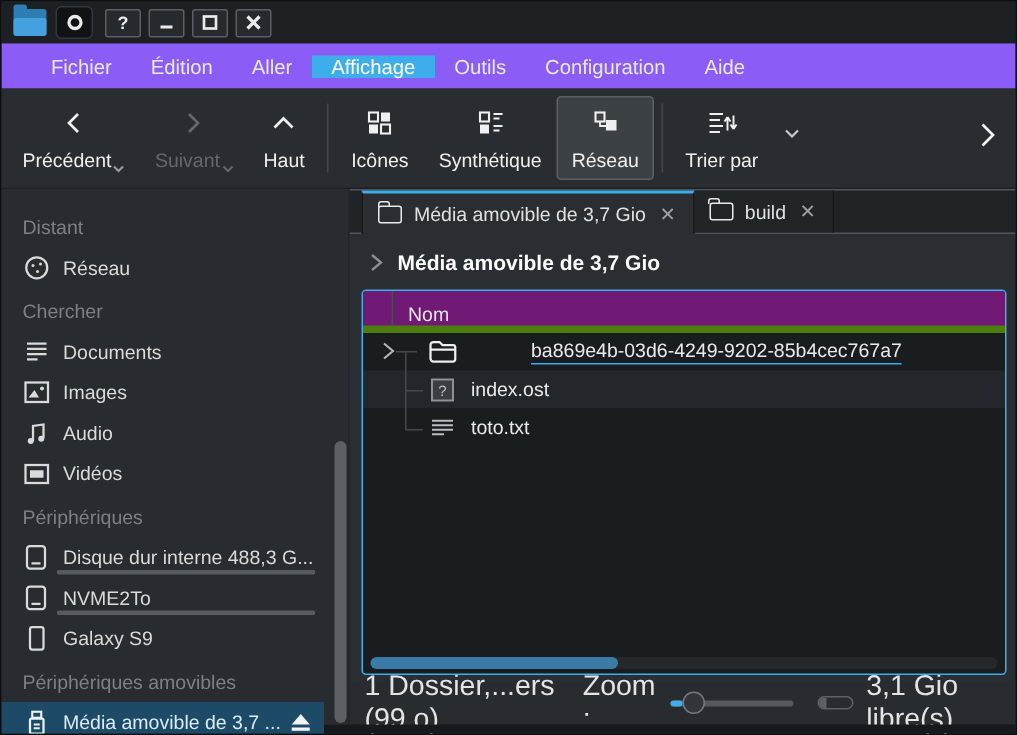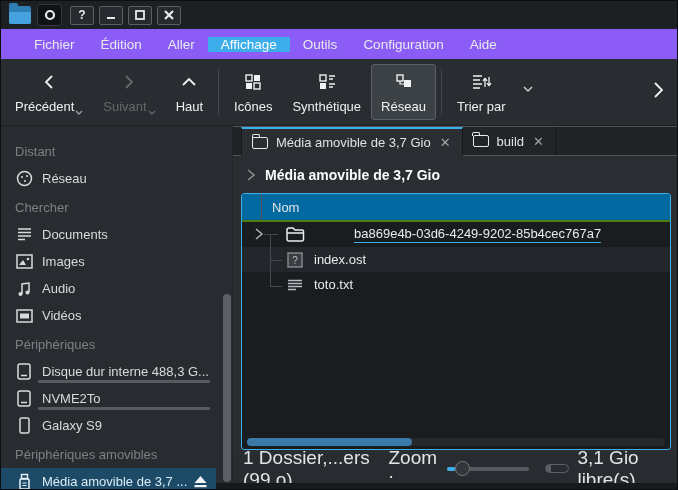--- a/index.html
+++ b/index.html
@@ -60,21 +60,21 @@
   .tab.active{background:#2a2e32;border-top:2px solid #3daee9;border-left:1px solid #16181a;margin-bottom:-1px;}
   .tab .tab-close{color:#9da2a6;font-size:13px;padding:0 1px;}
   .tab-folder{width:16px;height:12px;border:1.5px solid #e8eaeb;border-radius:2px;position:relative;}
   .tab-folder:before{content:"";position:absolute;left:-1.5px;top:-4px;width:6px;height:3px;border:1.5px solid #e8eaeb;border-bottom:none;border-radius:2px 2px 0 0;}
   .breadcrumb{height:37px;display:flex;align-items:center;padding-left:13px;gap:9px;flex:0 0 auto;}
   .bc-chevron{color:#898e92;}
   .bc-text{font-size:14px;font-weight:bold;color:#fcfcfc;}
   
   .panel-wrap{flex:1;padding:0 6px 4px 8px;min-height:0;}
   .panel{height:100%;border:1px solid #3daee9;border-radius:3px;background:#1a1d20;display:flex;flex-direction:column;position:relative;overflow:hidden;}
-  .col-header{height:28px;background:#0369a1;border-bottom:2px solid #4d7c0f;display:flex;align-items:center;flex:0 0 auto;}
+  .col-header{height:28px;background:#701a75;border-bottom:5px solid #4d7c0f;display:flex;align-items:flex-end;flex:0 0 auto;}
   .col-expander-gutter{width:20px;height:100%;border-right:1px solid #494d51;}
   .col-title{padding-left:10px;font-size:13px;color:#e4e6e7;}
   .rows{position:relative;flex:1;}
   .frow{height:25px;display:flex;align-items:center;position:relative;font-size:13px;color:#e8eaeb;}
   .frow.alt{background:#23272b;}
   .frow .ficon{position:absolute;left:44px;width:18px;height:18px;display:flex;align-items:center;justify-content:center;}
   .frow .fname{position:absolute;left:72px;white-space:nowrap;}
   .fname.underlined{border-bottom:1px solid #3daee9;padding-bottom:1px;margin-left:40px;}
   .expander{position:absolute;left:12px;top:6px;}
   .tree-v{position:absolute;left:28px;width:1px;background:#45494d;}

